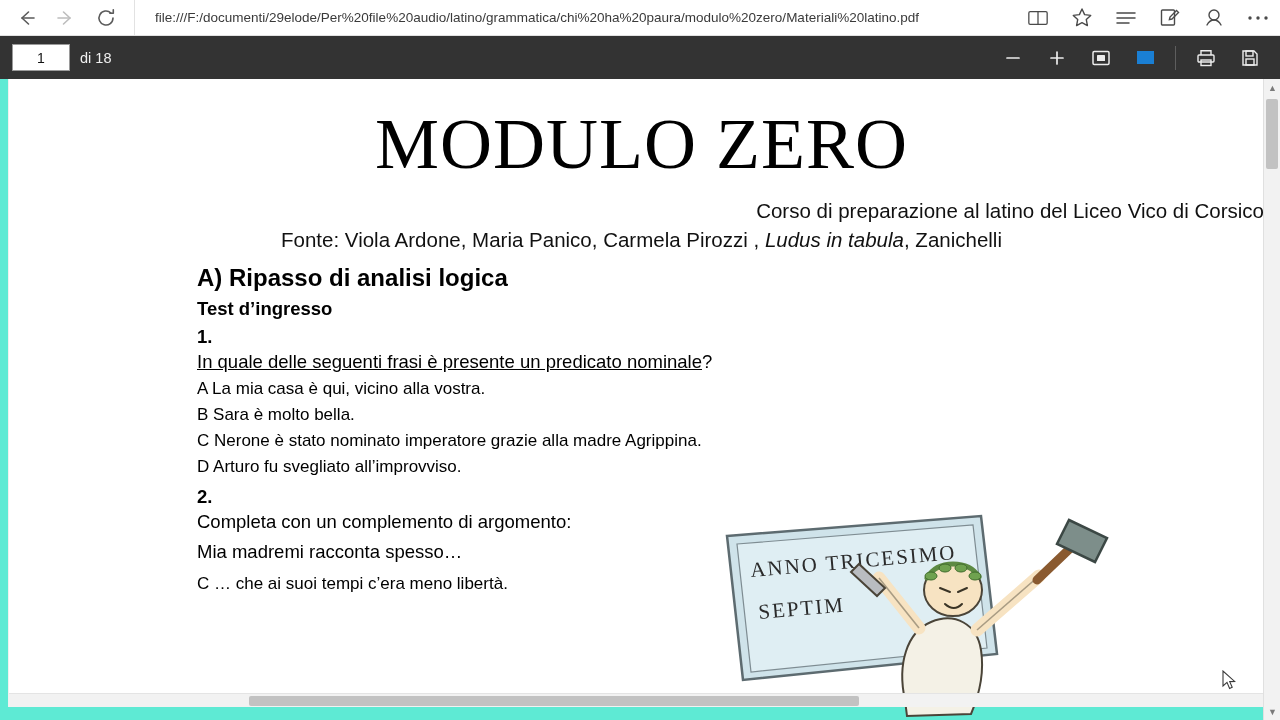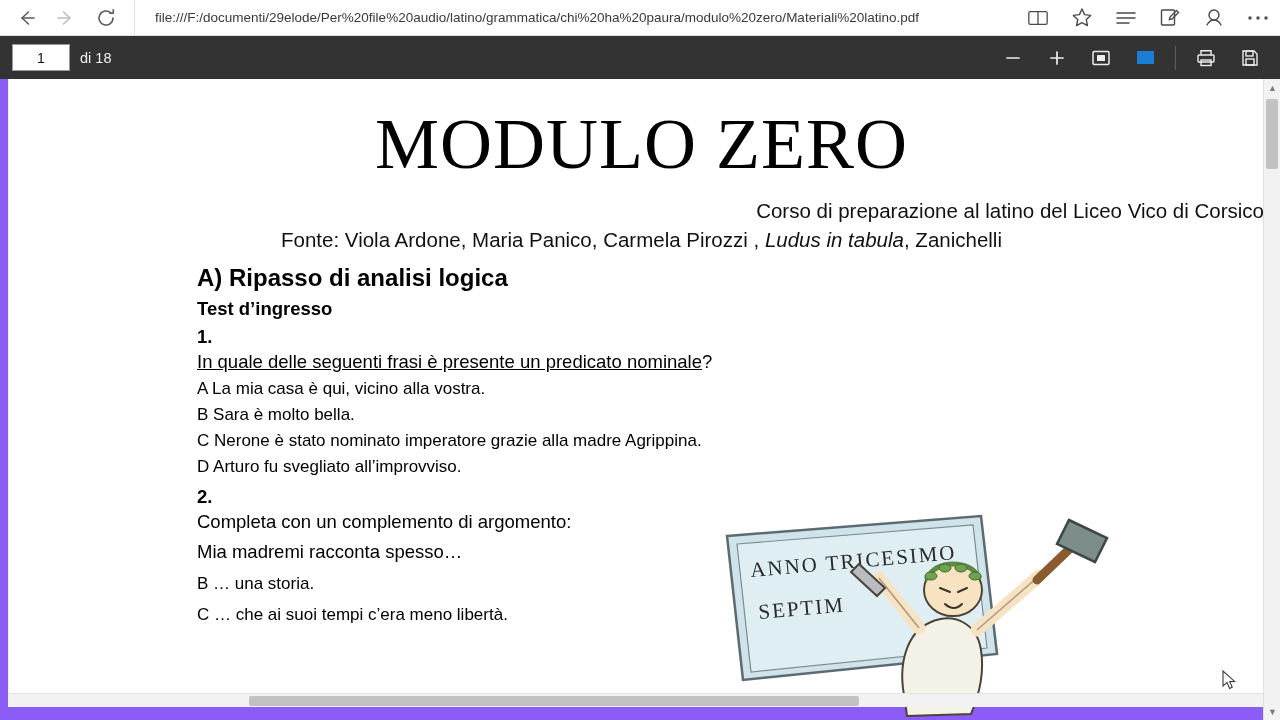--- a/index.html
+++ b/index.html
@@ -128,21 +128,21 @@
     height: 13px;
     background: #1a7fd4;
   }
 
   
   .doc-viewport {
     position: absolute;
     top: 79px; left: 0;
     width: 1280px;
     height: 641px;
-    background: #8b5cf6;
+    background: #5eead4;
     overflow: hidden;
   }
   .doc-page {
     position: absolute;
     top: 0; left: 8px;
     width: 1255px;
     height: 628px;
     background: #ffffff;
     border-left: 1px solid #f0f0f0;
   }
@@ -399,21 +399,20 @@
           <span class="u">In quale delle seguenti frasi è presente un predicato nominale</span><span>?</span>
         </div>
         <div class="opt">A La mia casa è qui, vicino alla vostra.</div>
         <div class="opt">B Sara è molto bella.</div>
         <div class="opt">C Nerone è stato nominato imperatore grazie alla madre Agrippina.</div>
         <div class="opt">D Arturo fu svegliato all’improvviso.</div>
 
         <div class="q-num q2-block">2.</div>
         <div class="q-stem">Completa con un complemento di argomento:</div>
         <div class="q-stem" style="margin-top:8px">Mia madremi racconta spesso…</div>
-        <div class="opt" style="margin-top:10px">B … una storia.</div>
         <div class="opt" style="margin-top:10px">C … che ai suoi tempi c’era meno libertà.</div>
       </div>
 
       <div class="illus">
         <svg width="430" height="215" viewBox="0 0 430 215">
 
           <g>
             <path d="M18 32 L272 12 L288 150 L34 176 Z" fill="#cfe3ea" stroke="#5d6b70" stroke-width="2.5"></path>
             <path d="M28 40 L264 21 L278 144 L42 168 Z" fill="#dfeef3" stroke="#7e8c92" stroke-width="1.2"></path>
             <text x="42" y="73" font-family="'Liberation Serif', serif" font-size="21" fill="#2b2b2b" transform="rotate(-5 42 73)" letter-spacing="2">ANNO TRICESIMO</text>

